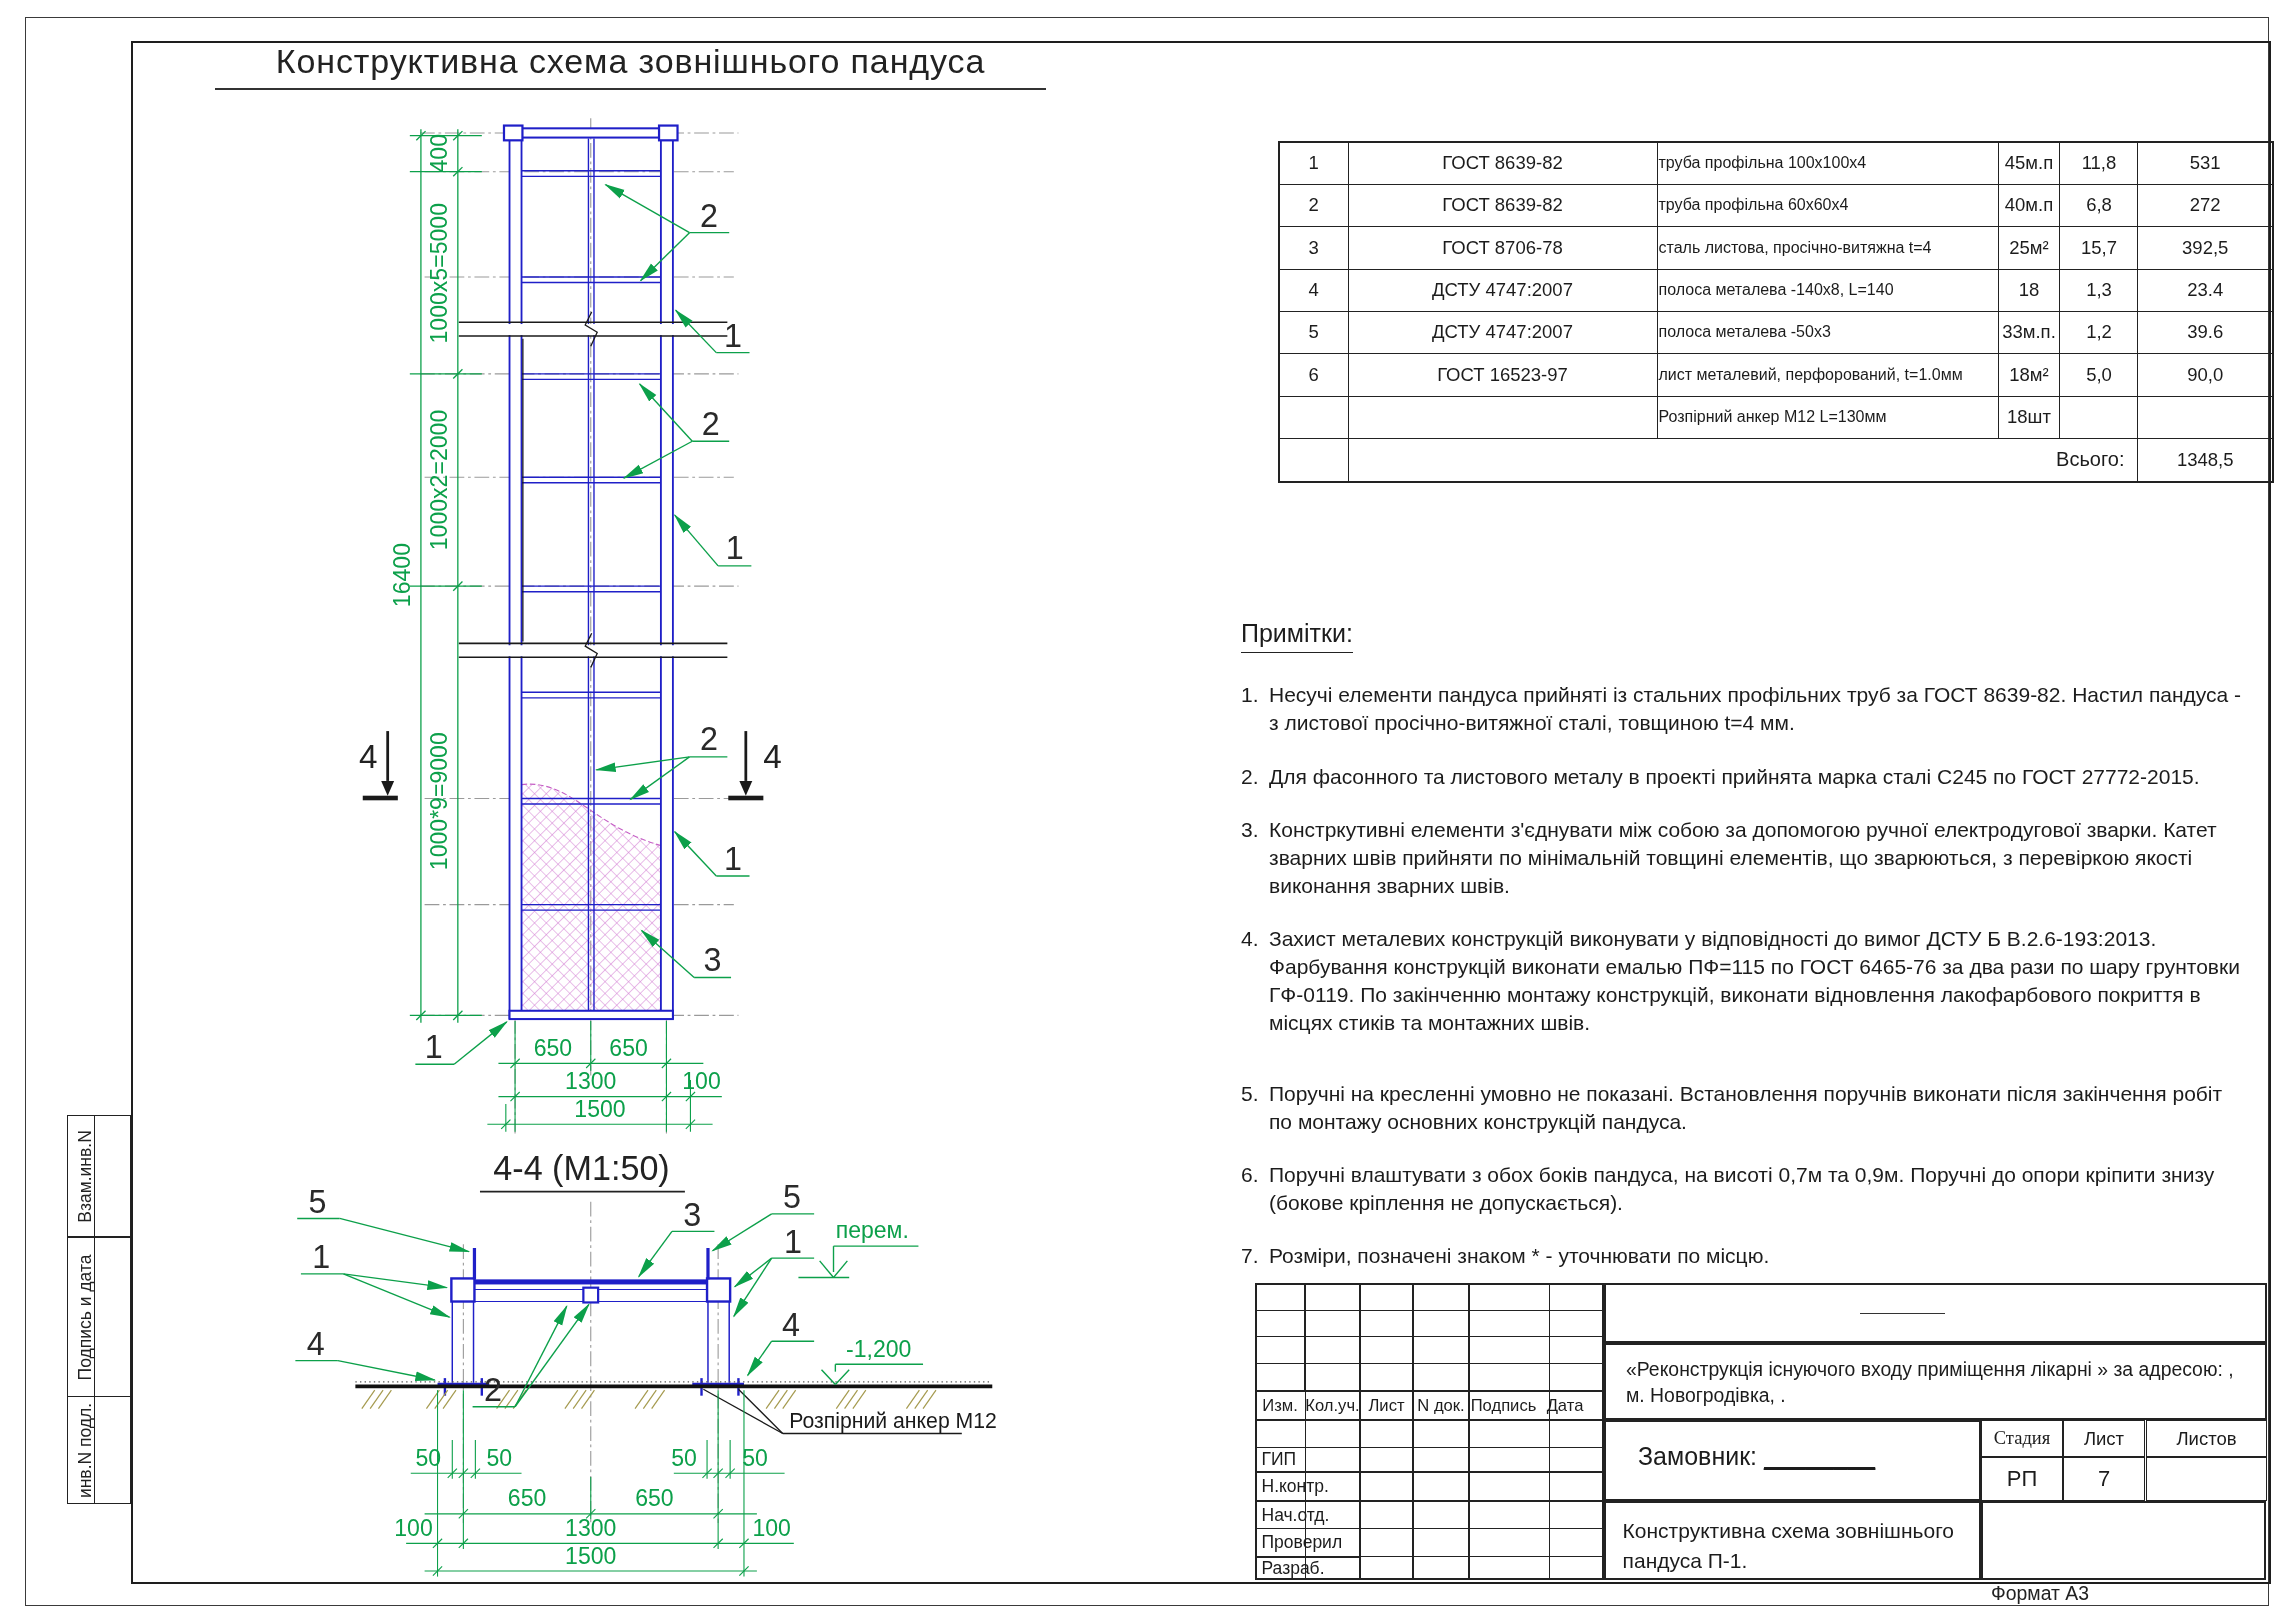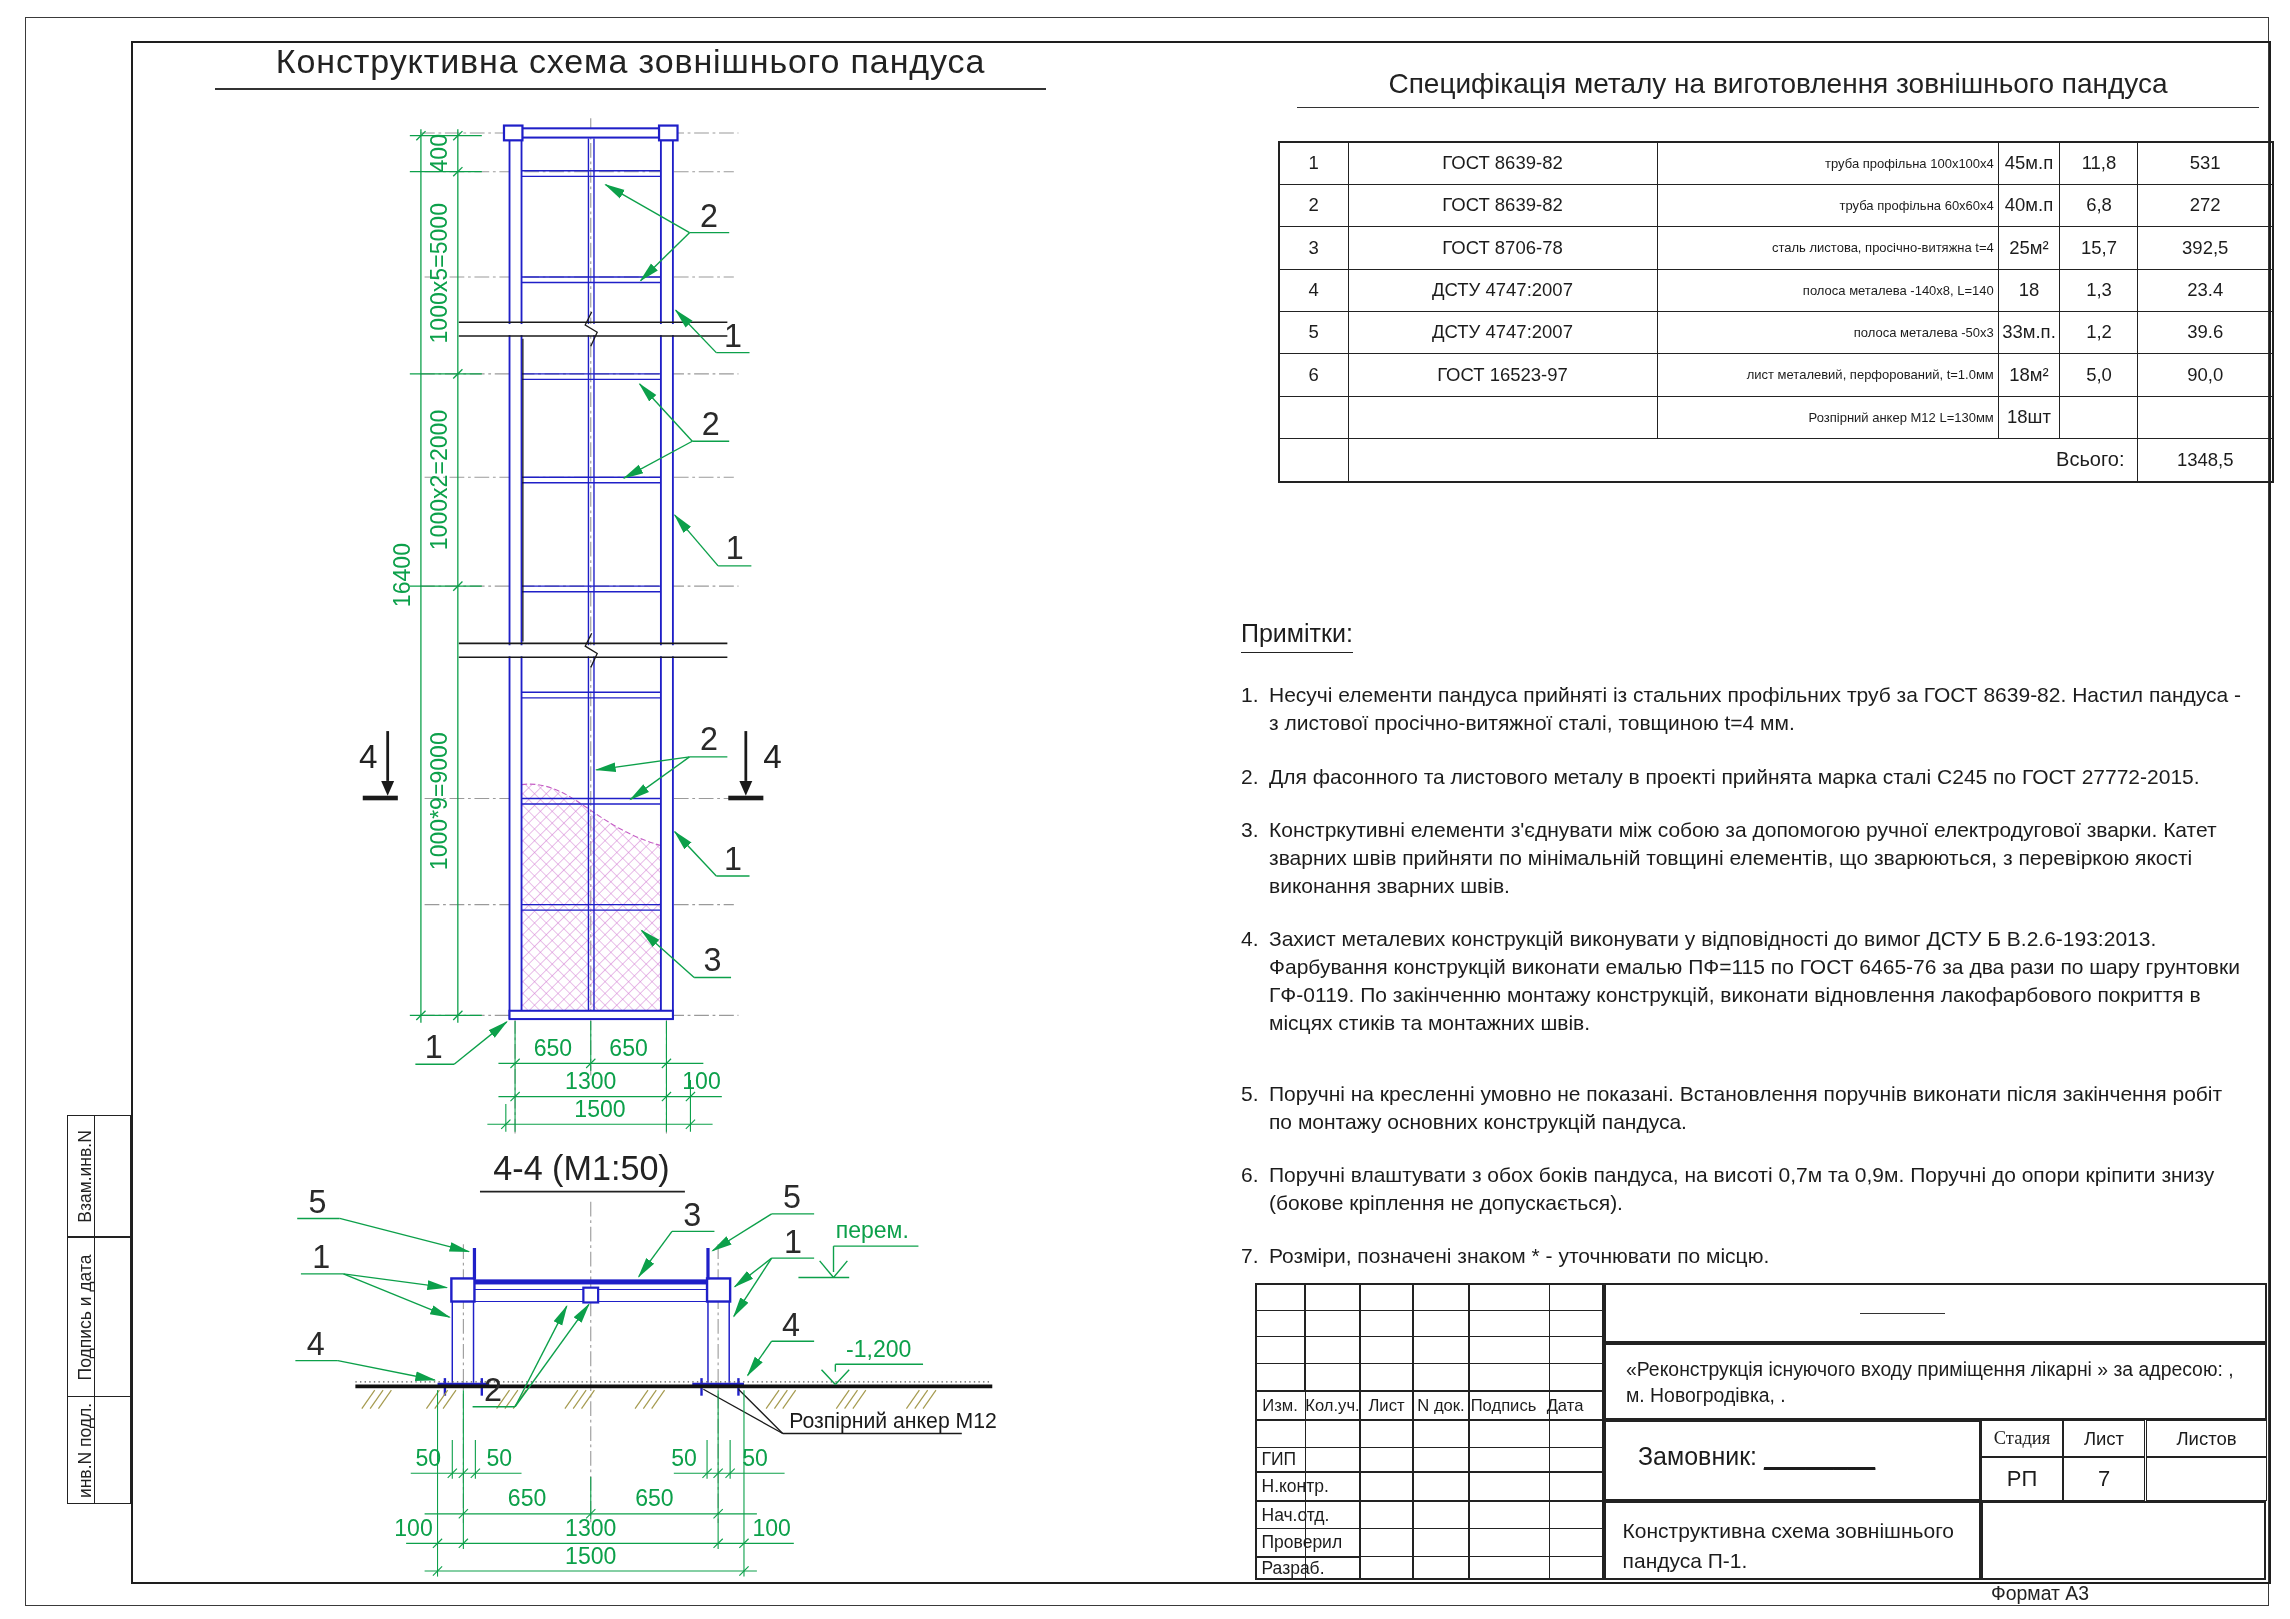--- a/index.html
+++ b/index.html
@@ -14,21 +14,21 @@
   
   .vstamp{position:absolute;left:67px;width:64px;border:1.5px solid #222;box-sizing:border-box;}
   .vstamp .lab{position:absolute;left:0;top:0;width:27px;height:100%;border-right:1.3px solid #222;box-sizing:border-box;}
   .vstamp .txt{position:absolute;left:-57px;top:50%;width:148px;margin-top:-10px;transform:rotate(-90deg);
                font-size:17.5px;text-align:center;color:#222;}
   
   table.spec{position:absolute;left:1278px;top:141px;border-collapse:collapse;table-layout:fixed;
              font-size:18.5px;color:#1c1c1c;}
   table.spec td{border:1.3px solid #222;text-align:center;vertical-align:middle;padding:0 3.7px;overflow:hidden;}
   table.spec tr.hdr td{border-bottom:2.4px solid #222;font-size:19.4px;}
-  table.spec td.name{text-align:right;padding-left:13px;font-size:13px;}
+  table.spec td.name{text-align:left;padding-left:1px;font-size:16px;}
   table.spec .tot{text-align:right;padding-right:13px;font-size:20px;}
   
   .notes{position:absolute;left:1241px;top:617px;width:1008px;font-size:21px;line-height:1.34;color:#1c1c1c;}
   .notes .ntitle{display:inline-block;font-size:25px;border-bottom:1.8px solid #222;padding-bottom:1.8px;margin-bottom:28px;}
   .note{display:flex;margin-bottom:25px;}
   .note .no{flex:0 0 28px;}
   .note .tx{flex:1;}
   .note.gap{margin-top:42px;}
   
   .tb{position:absolute;left:1255px;top:1283px;width:1012px;height:297px;}
@@ -377,21 +377,20 @@
         <text class="gt" x="709" y="1632">650</text>
         <text class="gt" x="448" y="1664">100</text>
         <text class="gt" x="640" y="1664">1300</text>
         <text class="gt" x="836" y="1664">100</text>
         <text class="gt" x="640" y="1694">1500</text>
       </g>
     </g>
   </svg>
 
   <div class="main-title">Конструктивна схема зовнішнього пандуса</div>
-  <div class="spec-title">Специфікація металу на виготовлення зовнішнього пандуса</div>
 
   <div class="vstamp" style="top:1115px;height:122px;">
     <div class="lab">
         <span class="txt">Взам.инв.N</span>
       </div>
   </div>
   <div class="vstamp" style="top:1237px;height:160px;">
     <div class="lab">
         <span class="txt">Подпись и дата</span>
       </div>

